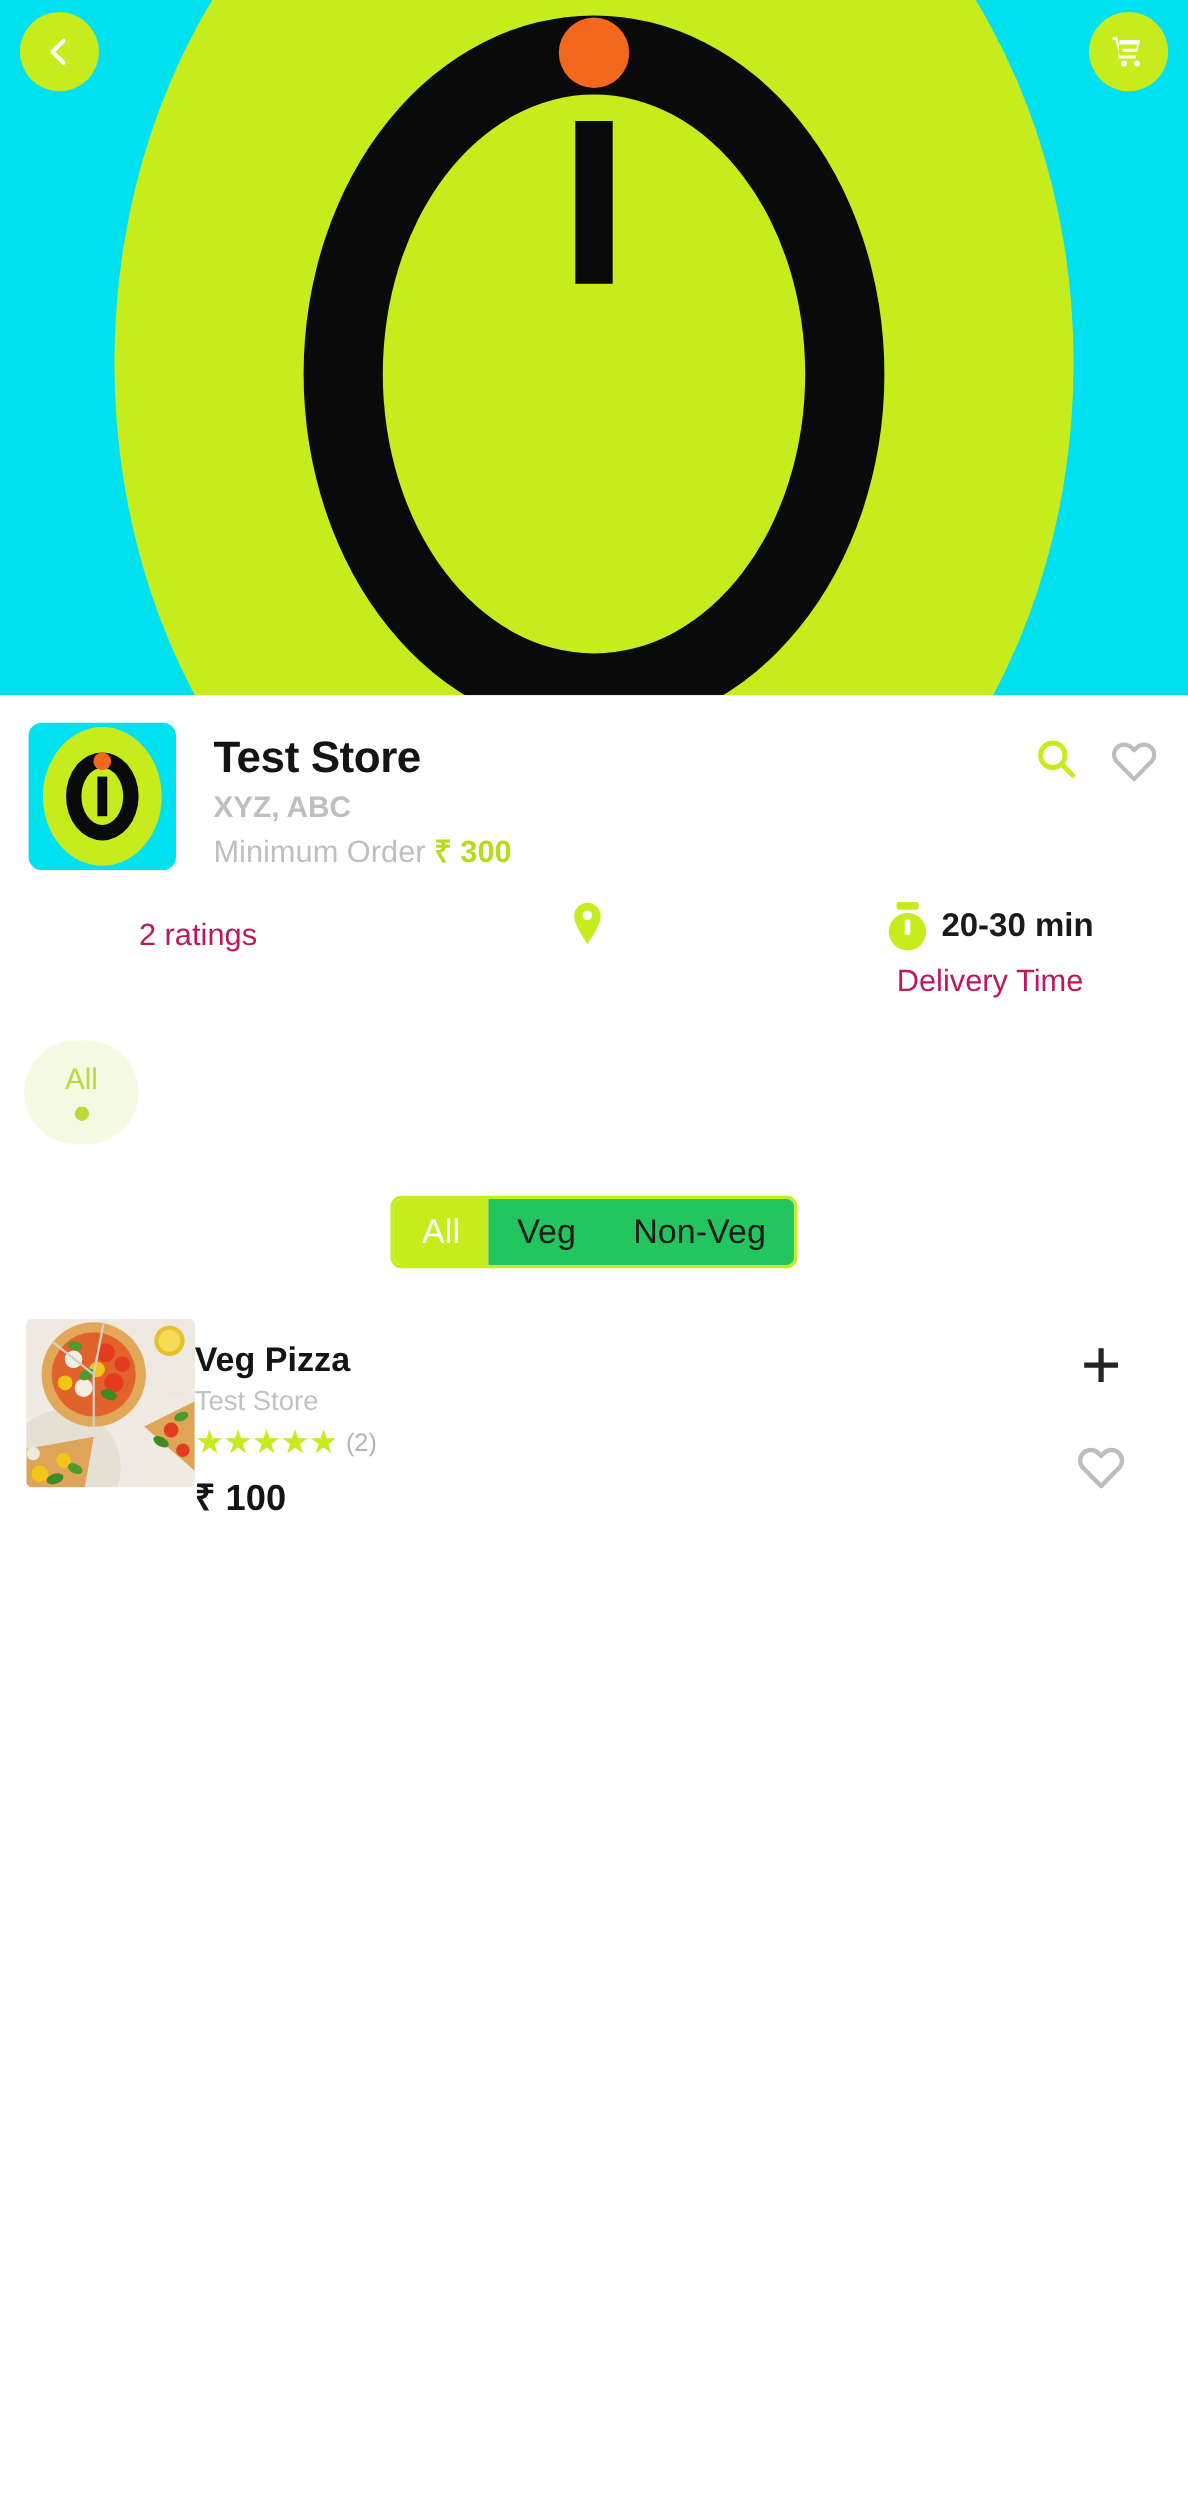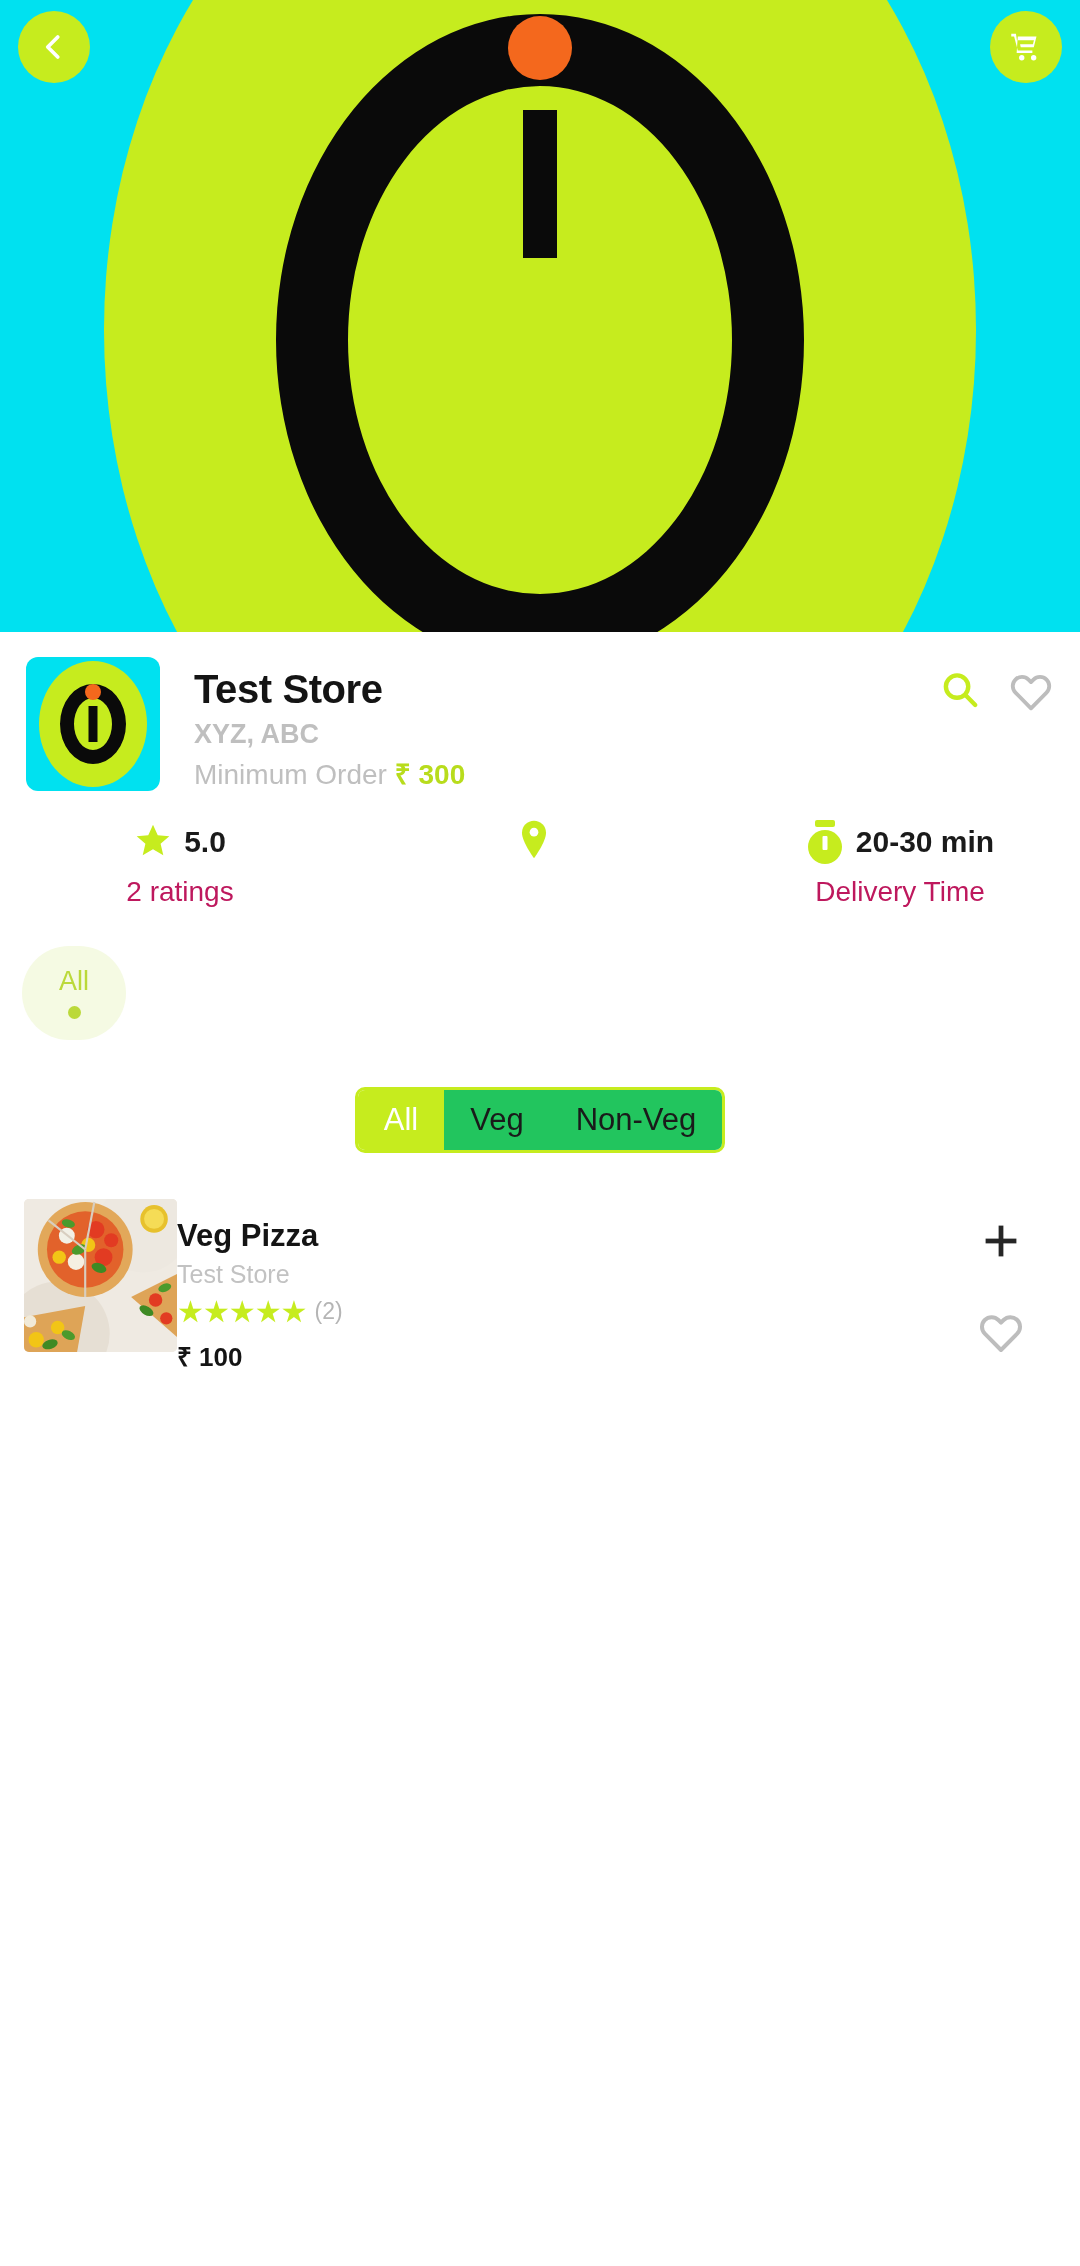--- a/index.html
+++ b/index.html
@@ -147,21 +147,21 @@
     width:153px; height:153px; flex:0 0 153px; border-radius:5px; overflow:hidden;
     position:relative; background:#EDE6DC;
   }
   .p-thumb svg { display:block; width:100%; height:100%; }
   .p-info { flex:1; padding-top:20px; min-width:0; }
   .p-name { font-size:31px; font-weight:bold; color:#141414; line-height:1.1; }
   .p-store { font-size:25px; color:#C2C2C2; margin-top:8px; line-height:1.1; }
   .p-rating { display:flex; align-items:center; gap:8px; margin-top:8px; }
   .p-stars { color:#C6EC1E; font-size:30px; letter-spacing:-1px; line-height:1; }
   .p-count { font-size:23px; color:#B5B5B5; }
-  .p-price { font-size:26px; font-weight:bold; color:#141414; margin-top:11px; }
+  .p-price { font-size:33px; font-weight:bold; color:#141414; margin-top:11px; }
   .p-actions {
     flex:0 0 110px; display:flex; flex-direction:column;
     align-items:center; padding-top:20px; gap:42px;
   }
   .plus-icon { cursor:pointer; }
   .p-heart { cursor:pointer; }
 </style>
 </head>
 <body>
 
@@ -221,28 +221,20 @@
         <svg width="46" height="46" viewBox="0 0 24 24" fill="none" stroke="#BDBDBD" stroke-width="2" stroke-linejoin="round">
           <path d="M12 20.5 3.9 12.3a4.8 4.8 0 0 1 0-6.8 4.8 4.8 0 0 1 6.8 0L12 6.8l1.3-1.3a4.8 4.8 0 0 1 6.8 0 4.8 4.8 0 0 1 0 6.8z"></path>
         </svg>
       </span>
     </div>
   </div>
 
   <div class="stats">
 
     <div class="stat">
-      <div class="stat-top">
-        <span>
-          <svg width="38" height="38" viewBox="0 0 24 24" fill="#C6EC1E">
-            <polygon points="12,2.3 15,9 22.3,9.6 16.8,14.4 18.5,21.6 12,17.8 5.5,21.6 7.2,14.4 1.7,9.6 9,9"></polygon>
-          </svg>
-        </span>
-        <span class="stat-value">5.0</span>
-      </div>
       <div class="stat-label">2 ratings</div>
     </div>
 
     <div class="stat">
       <div class="stat-top">
         <span>
           <svg width="34" height="42" viewBox="0 0 24 30" fill="#C6EC1E">
             <path d="M12 1.2a8.6 8.6 0 0 0-8.6 8.6C3.4 16.3 12 28 12 28s8.6-11.7 8.6-18.2A8.6 8.6 0 0 0 12 1.2z"></path>
             <circle cx="12" cy="9.4" r="3.1" fill="#ffffff"></circle>
           </svg>

